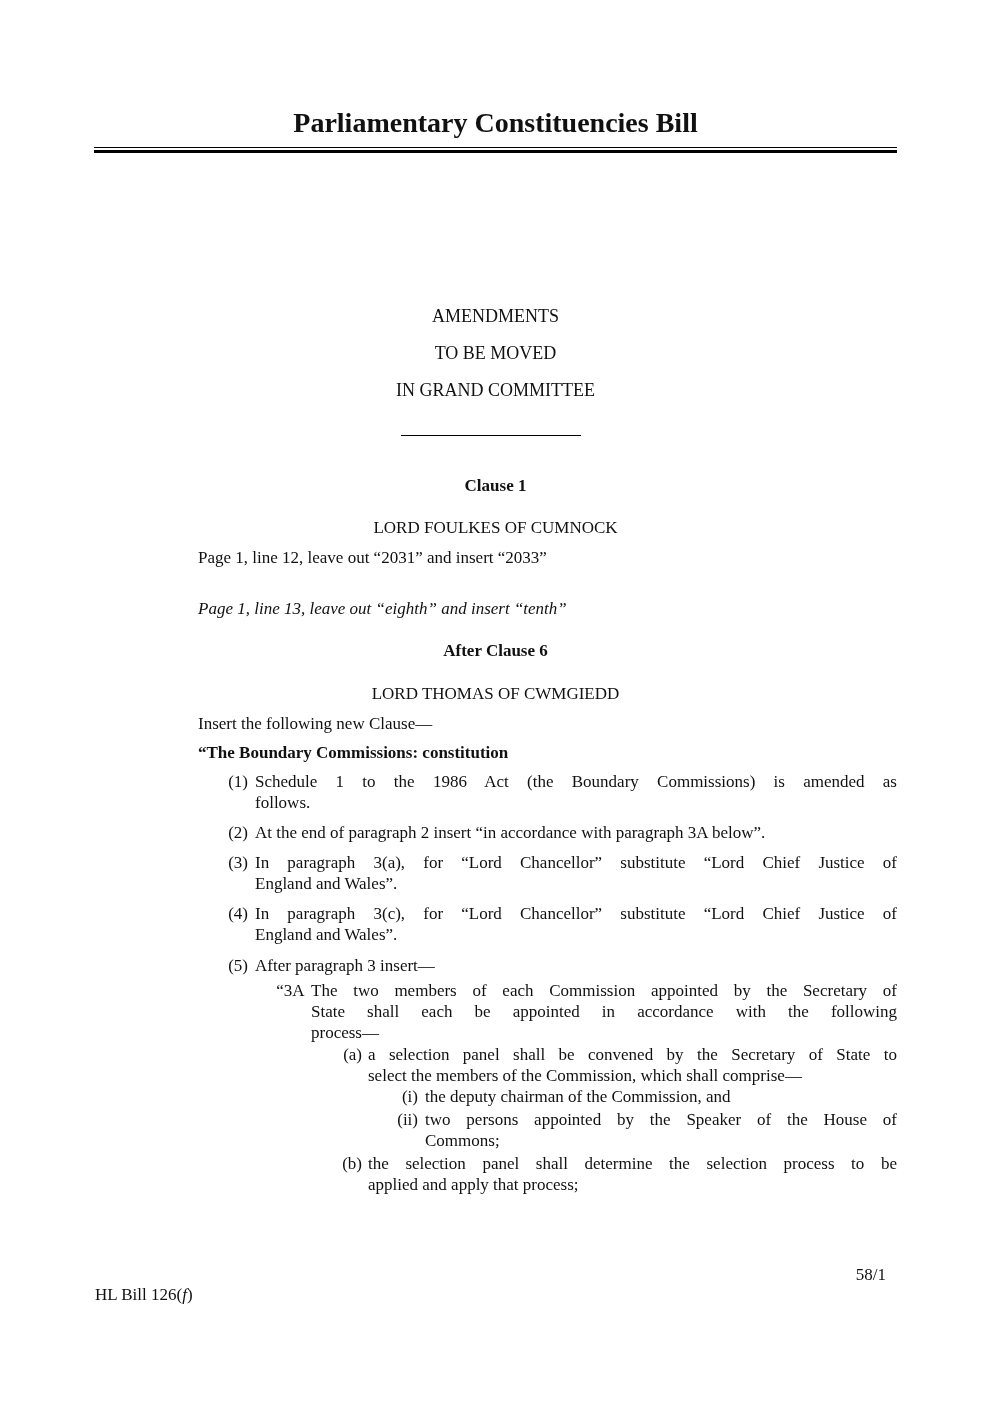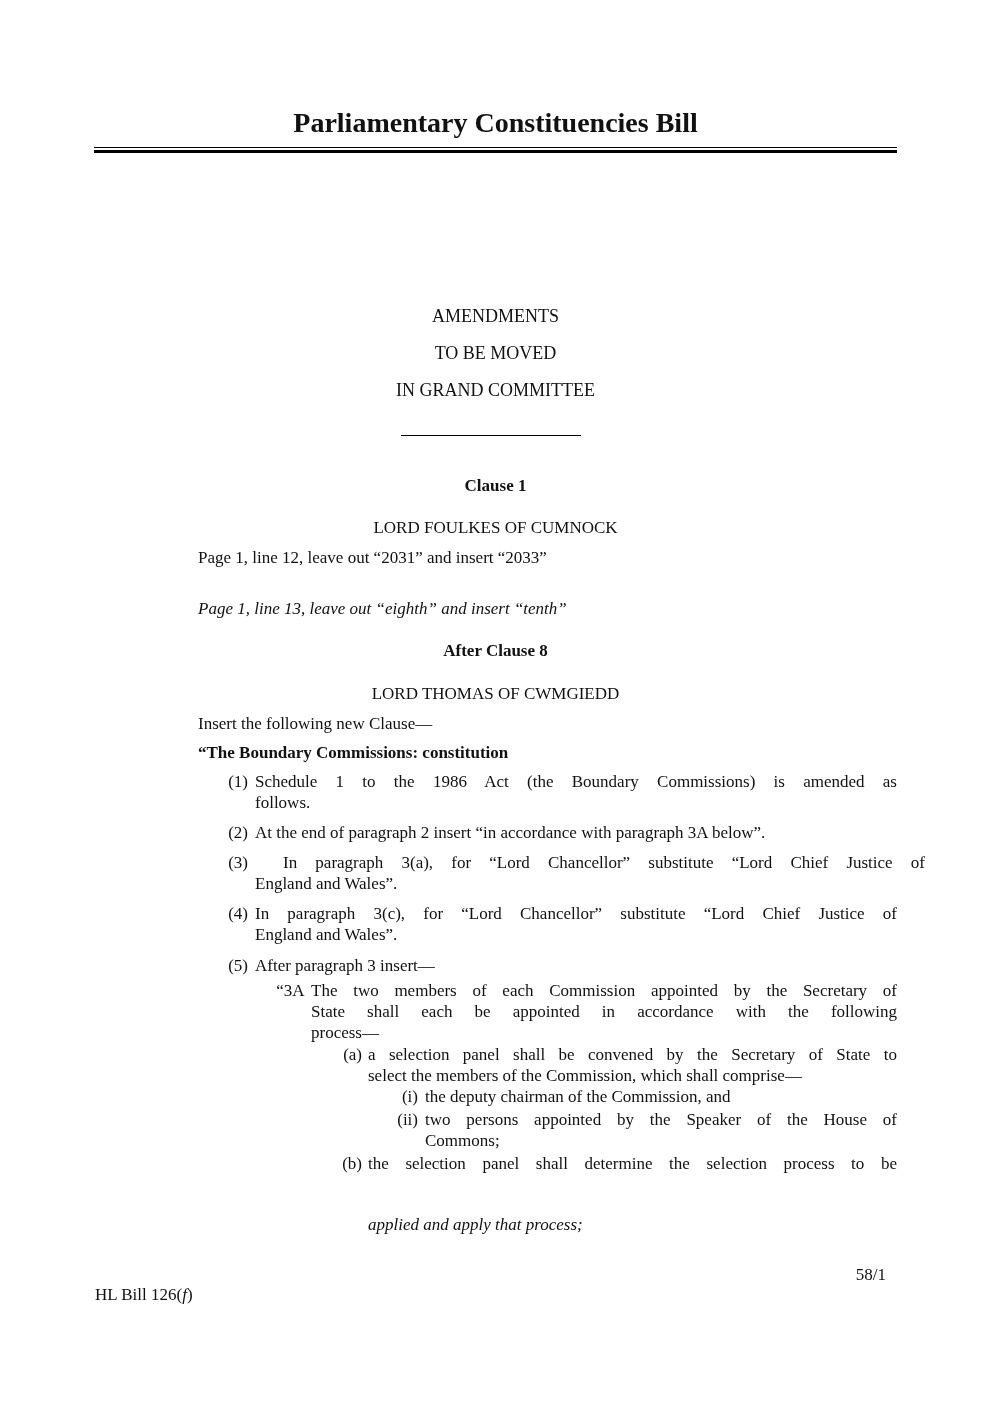--- a/index.html
+++ b/index.html
@@ -35,34 +35,34 @@
   <div class="abs center" style="top:306px;">AMENDMENTS</div>
   <div class="abs center" style="top:343px;">TO BE MOVED</div>
   <div class="abs center" style="top:380px;">IN GRAND COMMITTEE</div>
   <div class="abs heading-line"></div>
 
   <div class="abs center bold" style="top:476px; font-size:17px;">Clause 1</div>
   <div class="abs center" style="top:518px; font-size:17px;">LORD FOULKES OF CUMNOCK</div>
   <div class="abs text" style="left:198px; top:547px;">Page 1, line 12, leave out “2031” and insert “2033”</div>
   <div class="abs text" style="left:198px; top:598px;font-style:italic;">Page 1, line 13, leave out “eighth” and insert “tenth”</div>
 
-  <div class="abs center bold" style="top:641px; font-size:17px;">After Clause 8</div>
+  <div class="abs center bold" style="top:641px; font-size:17px;">After Clause 6</div>
   <div class="abs center" style="top:684px; font-size:17px;">LORD THOMAS OF CWMGIEDD</div>
   <div class="abs text" style="left:198px; top:713px;">Insert the following new Clause—</div>
   <div class="abs text bold" style="left:198px; top:742px;">“The Boundary Commissions: constitution</div>
 
   <div class="num" style="left:210px; width:38px; top:771px;">(1)</div>
   <div class="para" style="left:255px; width:642px; top:771px; text-align-last:justify;">Schedule 1 to the 1986 Act (the Boundary Commissions) is amended as</div>
   <div class="para" style="left:255px; width:642px; top:792px;">follows.</div>
 
   <div class="num" style="left:210px; width:38px; top:822px;">(2)</div>
   <div class="para" style="left:255px; width:642px; top:822px;">At the end of paragraph 2 insert “in accordance with paragraph 3A below”.</div>
 
   <div class="num" style="left:210px; width:38px; top:852px;">(3)</div>
-  <div class="para" style="left:255px; width:642px; top:852px; text-align-last:justify;margin-left:28px;">In paragraph 3(a), for “Lord Chancellor” substitute “Lord Chief Justice of</div>
+  <div class="para" style="left:255px; width:642px; top:852px; text-align-last:justify;">In paragraph 3(a), for “Lord Chancellor” substitute “Lord Chief Justice of</div>
   <div class="para" style="left:255px; width:642px; top:873px;">England and Wales”.</div>
 
   <div class="num" style="left:210px; width:38px; top:903px;">(4)</div>
   <div class="para" style="left:255px; width:642px; top:903px; text-align-last:justify;">In paragraph 3(c), for “Lord Chancellor” substitute “Lord Chief Justice of</div>
   <div class="para" style="left:255px; width:642px; top:924px;">England and Wales”.</div>
 
   <div class="num" style="left:210px; width:38px; top:955px;">(5)</div>
   <div class="para" style="left:255px; width:642px; top:955px;">After paragraph 3 insert—</div>
 
   <div class="num" style="left:250px; width:57px; top:980px; text-align:center; padding-left:12px;">“3A</div>
@@ -76,20 +76,20 @@
 
   <div class="num" style="left:375px; width:43px; top:1086px;">(i)</div>
   <div class="para" style="left:425px; width:472px; top:1086px;">the deputy chairman of the Commission, and</div>
 
   <div class="num" style="left:375px; width:43px; top:1109px;">(ii)</div>
   <div class="para" style="left:425px; width:472px; top:1109px; text-align-last:justify;">two persons appointed by the Speaker of the House of</div>
   <div class="para" style="left:425px; width:472px; top:1130px;">Commons;</div>
 
   <div class="num" style="left:320px; width:42px; top:1153px;">(b)</div>
   <div class="para" style="left:368px; width:529px; top:1153px; text-align-last:justify;">the selection panel shall determine the selection process to be</div>
-  <div class="para" style="left:368px; width:529px; top:1214px;font-style:italic;">applied and apply that process;</div>
+  <div class="para" style="left:368px; width:529px; top:1174px;">applied and apply that process;</div>
 
   <div class="abs footer" style="left:95px; top:1265px;margin-top:20px;">
     <span>HL Bill 126(</span><i>f</i><span>)</span>
   </div>
   <div class="abs footer" style="left:786px; width:100px; text-align:right; top:1265px;">58/1</div>
 
 </div>
 
 </body></html>

